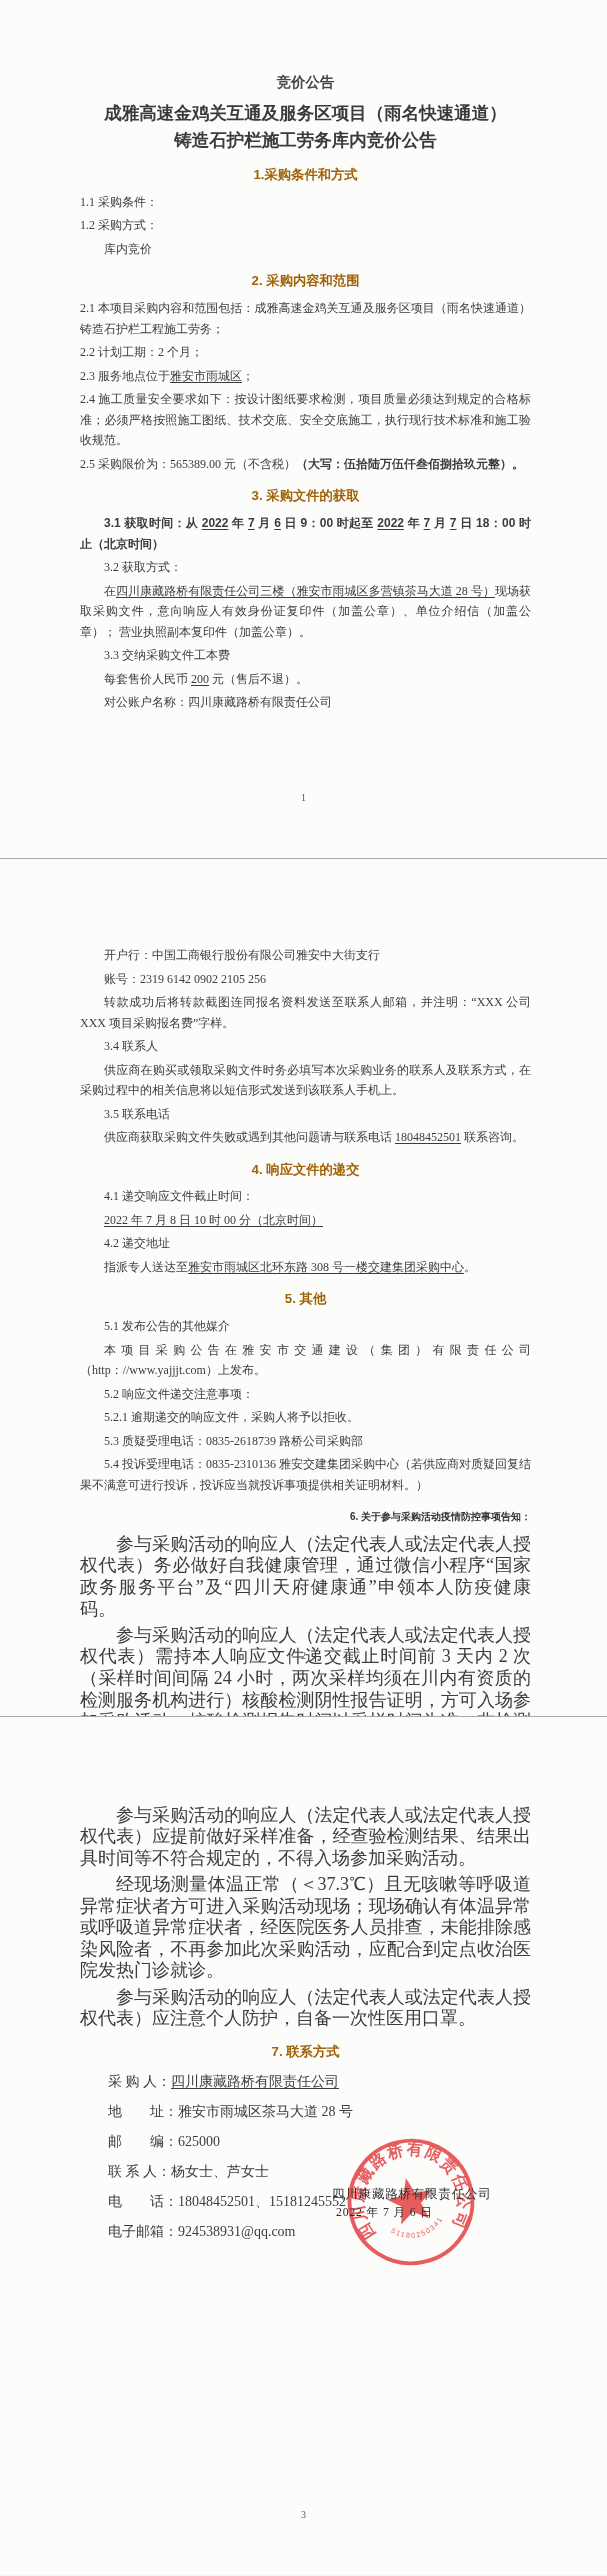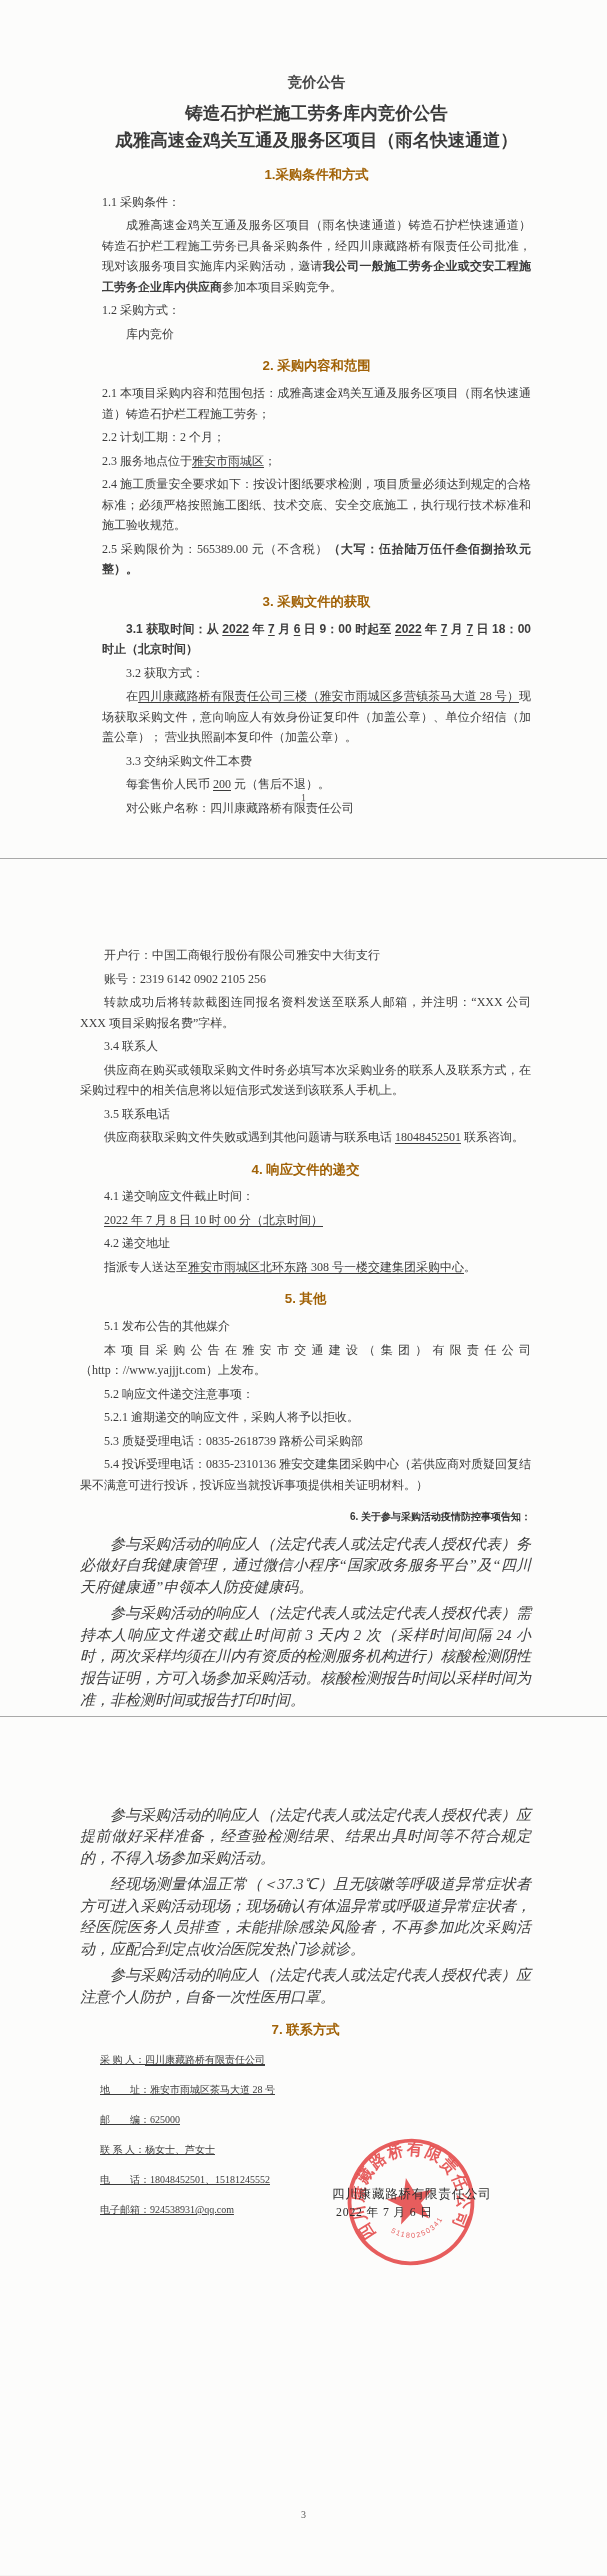--- a/index.html
+++ b/index.html
@@ -1,57 +1,56 @@
 <!DOCTYPE html>
 <html style="font-size:12px"><head>
 <meta charset="utf-8">
 <style>
   html,body{margin:0;padding:0;background:#f4f4f2;}
   .doc{width:607px;margin:0;background:#fcfcfb;}
   .page{position:relative;width:607px;background:#fcfcfb;overflow:hidden;box-sizing:border-box;}
-  .page-1{height:858px;padding:73px 76px 0 102px;}
+  .page-1{height:858px;padding:73px 76px 0 80px;}
   .page-2{height:858px;padding:83px 76px 0 80px;border-top:1.5px solid #a9a9a9;}
   .page-3{height:859px;padding:83px 76px 0 80px;border-top:1.5px solid #a9a9a9;}
   .blk{margin:2.3px 0;color:#3c3c3c;font-size:12px;line-height:20.5px;text-align:justify;
        font-family:"Liberation Serif",serif;}
   .title-sm{text-align:center;font-weight:bold;font-size:14.4px;line-height:18px;margin:0 0 9px;
        color:#474747;font-family:"Liberation Sans",sans-serif;}
   .title-lg{text-align:center;font-weight:bold;font-size:17.5px;line-height:26.6px;margin:0;
        color:#3a3a3a;font-family:"Liberation Sans",sans-serif;}
   .h{font-weight:bold;font-size:13.3px;line-height:20px;margin:12px 0 6.8px;color:#a16207;
        font-family:"Liberation Sans",sans-serif;text-align:center;}
   .hi{font-weight:bold;font-size:10px;line-height:20px;margin:12px 0 6.8px;color:#333;
        font-family:"Liberation Sans",sans-serif;text-align:right;text-indent:2em;}
   .p{margin:3px 0;}
   .pi{margin:3px 0;text-indent:2em;}
-  .pl{margin:4.6px 0;text-indent:2em;font-size:15px;line-height:21.6px;font-style:italic;}
-  .contact{margin:10px 0;text-indent:2em;line-height:20px;font-size:10px;text-decoration:underline;}
+  .pl{margin:4.6px 0;text-indent:2em;font-size:18px;line-height:21.6px;}
+  .contact{margin:10px 0;text-indent:2em;line-height:20px;font-size:14px;}
   .blk .b{font-weight:bold;font-family:"Liberation Sans",sans-serif;}
   .blk .u{text-decoration:underline;text-underline-offset:2.3px;}
   .pagenum{position:absolute;bottom:55px;left:0;right:0;text-align:center;font-size:10px;
        color:#555;font-family:"Liberation Serif",serif;}
   .seal{position:absolute;left:342px;top:416px;width:138px;height:138px;
        transform:rotate(-12deg);opacity:0.9;pointer-events:none;}
   .sig-name{position:absolute;left:332px;top:469px;width:197px;font-size:12.5px;color:#2e2e2e;
        font-family:"Liberation Serif",serif;letter-spacing:0.8px;}
   .sig-date{position:absolute;left:336px;top:488px;width:167px;font-size:11.8px;color:#2e2e2e;
        font-family:"Liberation Serif",serif;letter-spacing:0.8px;}
 </style>
 </head>
 <body>
 
 <div class="doc">
 
   <div class="page page-1">
     <p class="blk title-sm"><span class="b">竞价公告</span></p>
+      <p class="blk title-lg"><span class="b">成雅高速金鸡关互通及服务区项目（雨名快速通道）</span></p>
       <p class="blk title-lg"><span class="b">铸造石护栏施工劳务库内竞价公告</span></p>
-      <p class="blk title-lg"><span class="b">成雅高速金鸡关互通及服务区项目（雨名快速通道）</span></p>
       <p class="blk h"><span class="b">1.采购条件和方式</span></p>
       <p class="blk p"><span>1.1 采购条件：</span></p>
-      <p class="blk pi"><span>成雅高速金鸡关互通及服务区项目（雨名快速通道）铸造石护栏快速通道）铸造石护栏工程施工劳务已具备采购条件，经四川康藏路桥有限责任公司批准，现对该服务项目实施库内采购活动，邀请</span><span class="b">我公司一般施工劳务企业或交安工程施工劳务企业库内供应商</span><span>参加本项目采购竞争。</span></p>
       <p class="blk p"><span>1.2 采购方式：</span></p>
       <p class="blk pi"><span>库内竞价</span></p>
       <p class="blk h"><span class="b">2. 采购内容和范围</span></p>
       <p class="blk p"><span>2.1 本项目采购内容和范围包括：成雅高速金鸡关互通及服务区项目（雨名快速通道）铸造石护栏工程施工劳务；</span></p>
       <p class="blk p"><span>2.2 计划工期：2 个月；</span></p>
       <p class="blk p"><span>2.3 服务地点位于</span><span class="u">雅安市雨城区</span><span>；</span></p>
       <p class="blk p"><span>2.4 施工质量安全要求如下：按设计图纸要求检测，项目质量必须达到规定的合格标准；必须严格按照施工图纸、技术交底、安全交底施工，执行现行技术标准和施工验收规范。</span></p>
       <p class="blk p"><span>2.5 采购限价为：565389.00 元（不含税）</span><span class="b">（大写：伍拾陆万伍仟叁佰捌拾玖元整）。</span></p>
       <p class="blk h"><span class="b">3. 采购文件的获取</span></p>
       <p class="blk pi"><span class="b">3.1 获取时间：从 </span><span class="b u">2022</span><span class="b"> 年 </span><span class="b u">7</span><span class="b"> 月 </span><span class="b u">6</span><span class="b"> 日 9：00 时起至 </span><span class="b u">2022</span><span class="b"> 年 </span><span class="b u">7</span><span class="b"> 月 </span><span class="b u">7</span><span class="b"> 日 18：00 时止（北京时间）</span></p>

